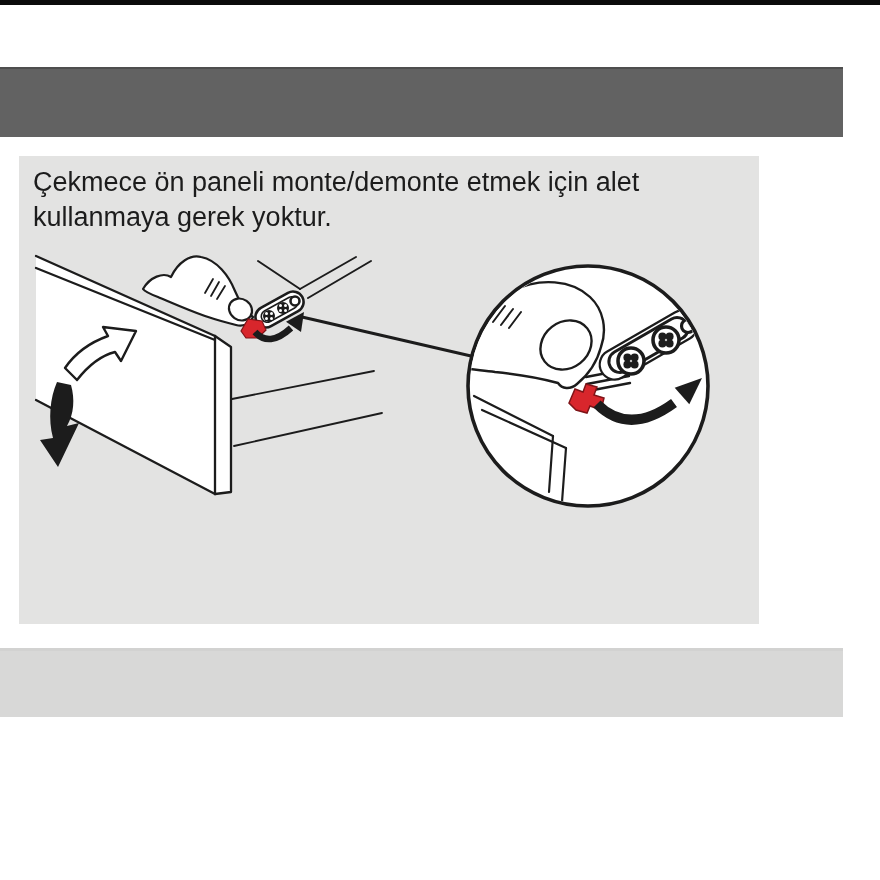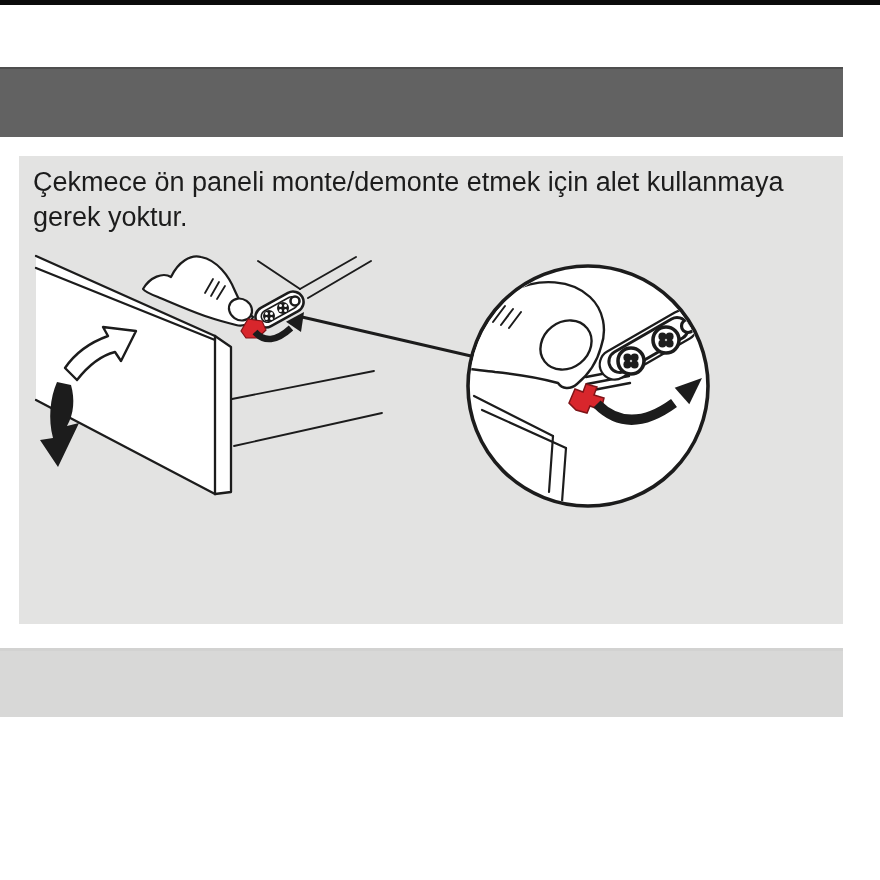--- a/index.html
+++ b/index.html
@@ -12,21 +12,21 @@
     --black-bar:#0b0b0b;
     --paper:#ffffff;
   }
   *{margin:0;padding:0;box-sizing:border-box;}
   html,body{width:880px;height:880px;background:var(--paper);overflow:hidden;
     font-family:"Liberation Sans","DejaVu Sans",sans-serif;}
   .page{position:relative;width:880px;height:880px;background:var(--paper);}
   .black-strip{position:absolute;left:0;top:0;width:880px;height:5px;background:var(--black-bar);}
   .header-bar{position:absolute;left:0;top:67px;width:843px;height:70px;
     background:var(--header-gray);border-top:2px solid #4e4e4e;}
-  .instruction-panel{position:absolute;left:19px;top:156px;width:824px;height:468px;
+  .instruction-panel{position:absolute;left:19px;top:156px;width:740px;height:468px;
     background:var(--panel-gray);}
   .instruction-text{position:absolute;left:14px;top:9px;max-width:780px;
     font-size:27px;line-height:35px;color:var(--ink);letter-spacing:0;}
   .illustration{position:absolute;left:0;top:0;width:824px;height:468px;display:block;}
   .footer-bar{position:absolute;left:0;top:648px;width:843px;height:69px;
     background:var(--footer-gray);border-top:3px solid #d2d2d1;}
 </style>
 </head>
 <body>
 

